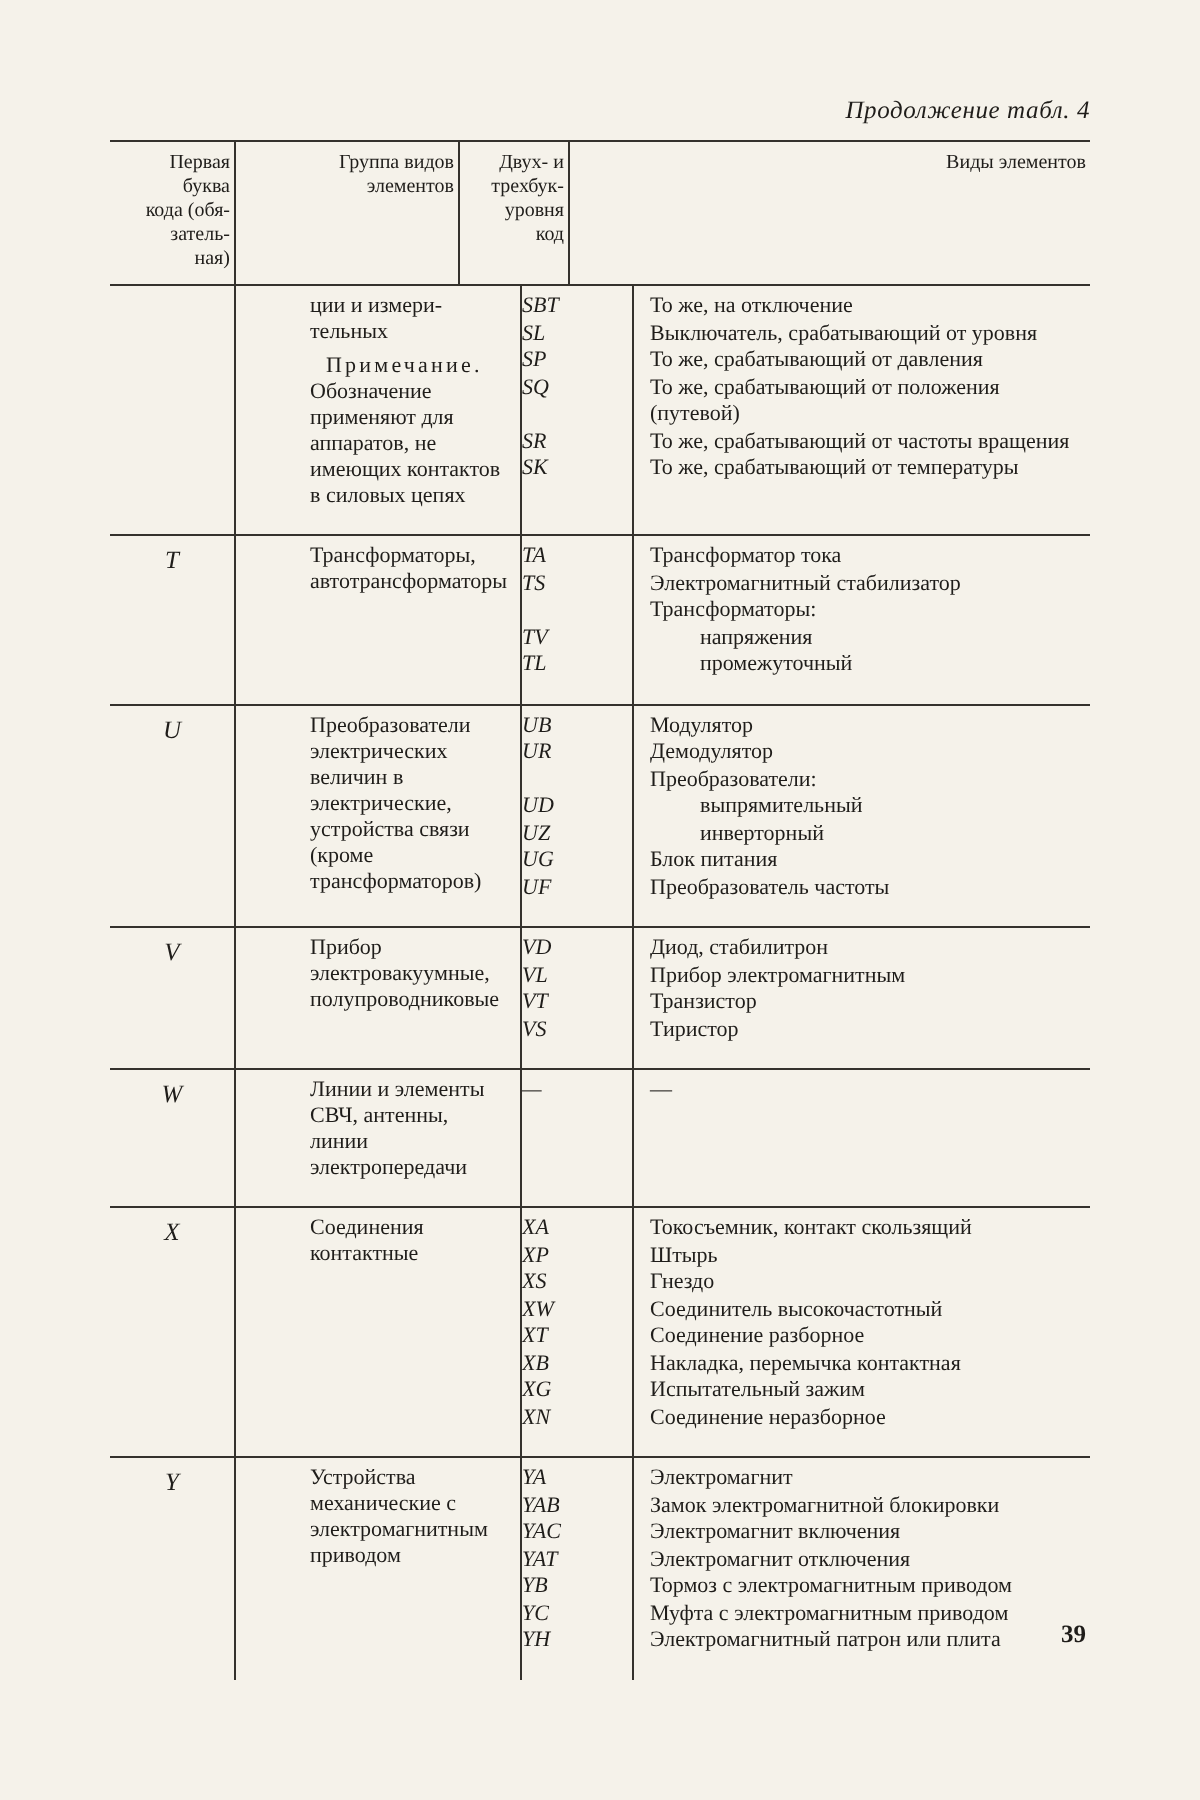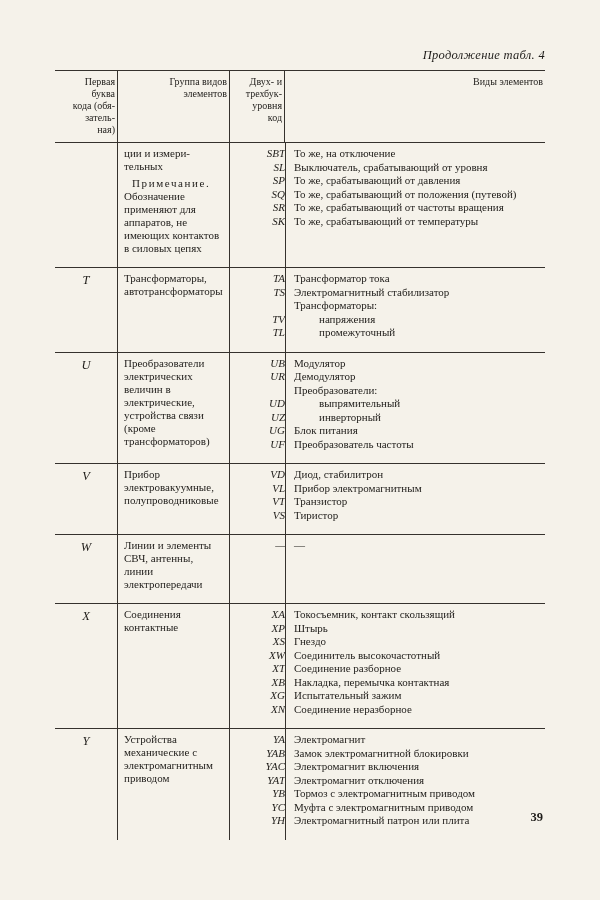--- a/index.html
+++ b/index.html
@@ -31,31 +31,32 @@
   .trow{display:flex;border-bottom:1px solid #35322d}
   .trow:last-child{border-bottom:none}
   .c1{
     width:63px;border-right:1px solid #35322d;box-sizing:border-box;
     text-align:center;font-style:italic;font-size:12.5px;padding-top:5px;
   }
   .c2{
     width:112px;border-right:1px solid #35322d;box-sizing:border-box;
     font-size:11px;line-height:13px;padding:4px 5px 12px 6px;
     overflow-wrap:break-word;
+    margin-left:31px;
   }
   .grouptext{white-space:pre-line}
   .note{margin-top:4px;text-indent:8px}
   .notelabel{letter-spacing:1.6px}
   .c34{flex:1;position:relative;padding:4px 0 12px}
   .c34::before{
     content:"";position:absolute;left:55px;top:0;bottom:0;width:1px;background:#35322d;
   }
   .entry{display:flex;font-size:11px;line-height:13.5px}
   .code{
-    width:55px;flex-shrink:0;text-align:right;
+    width:55px;flex-shrink:0;text-align:left;
     font-style:italic;font-size:11px;
   }
   .desc{flex:1;padding:0 6px 0 9px}
   .desc.indent{padding-left:34px}
   .pagenum{
     position:absolute;right:57px;top:810px;
     font-size:12.5px;font-weight:bold;
   }
 </style>
 </head>

